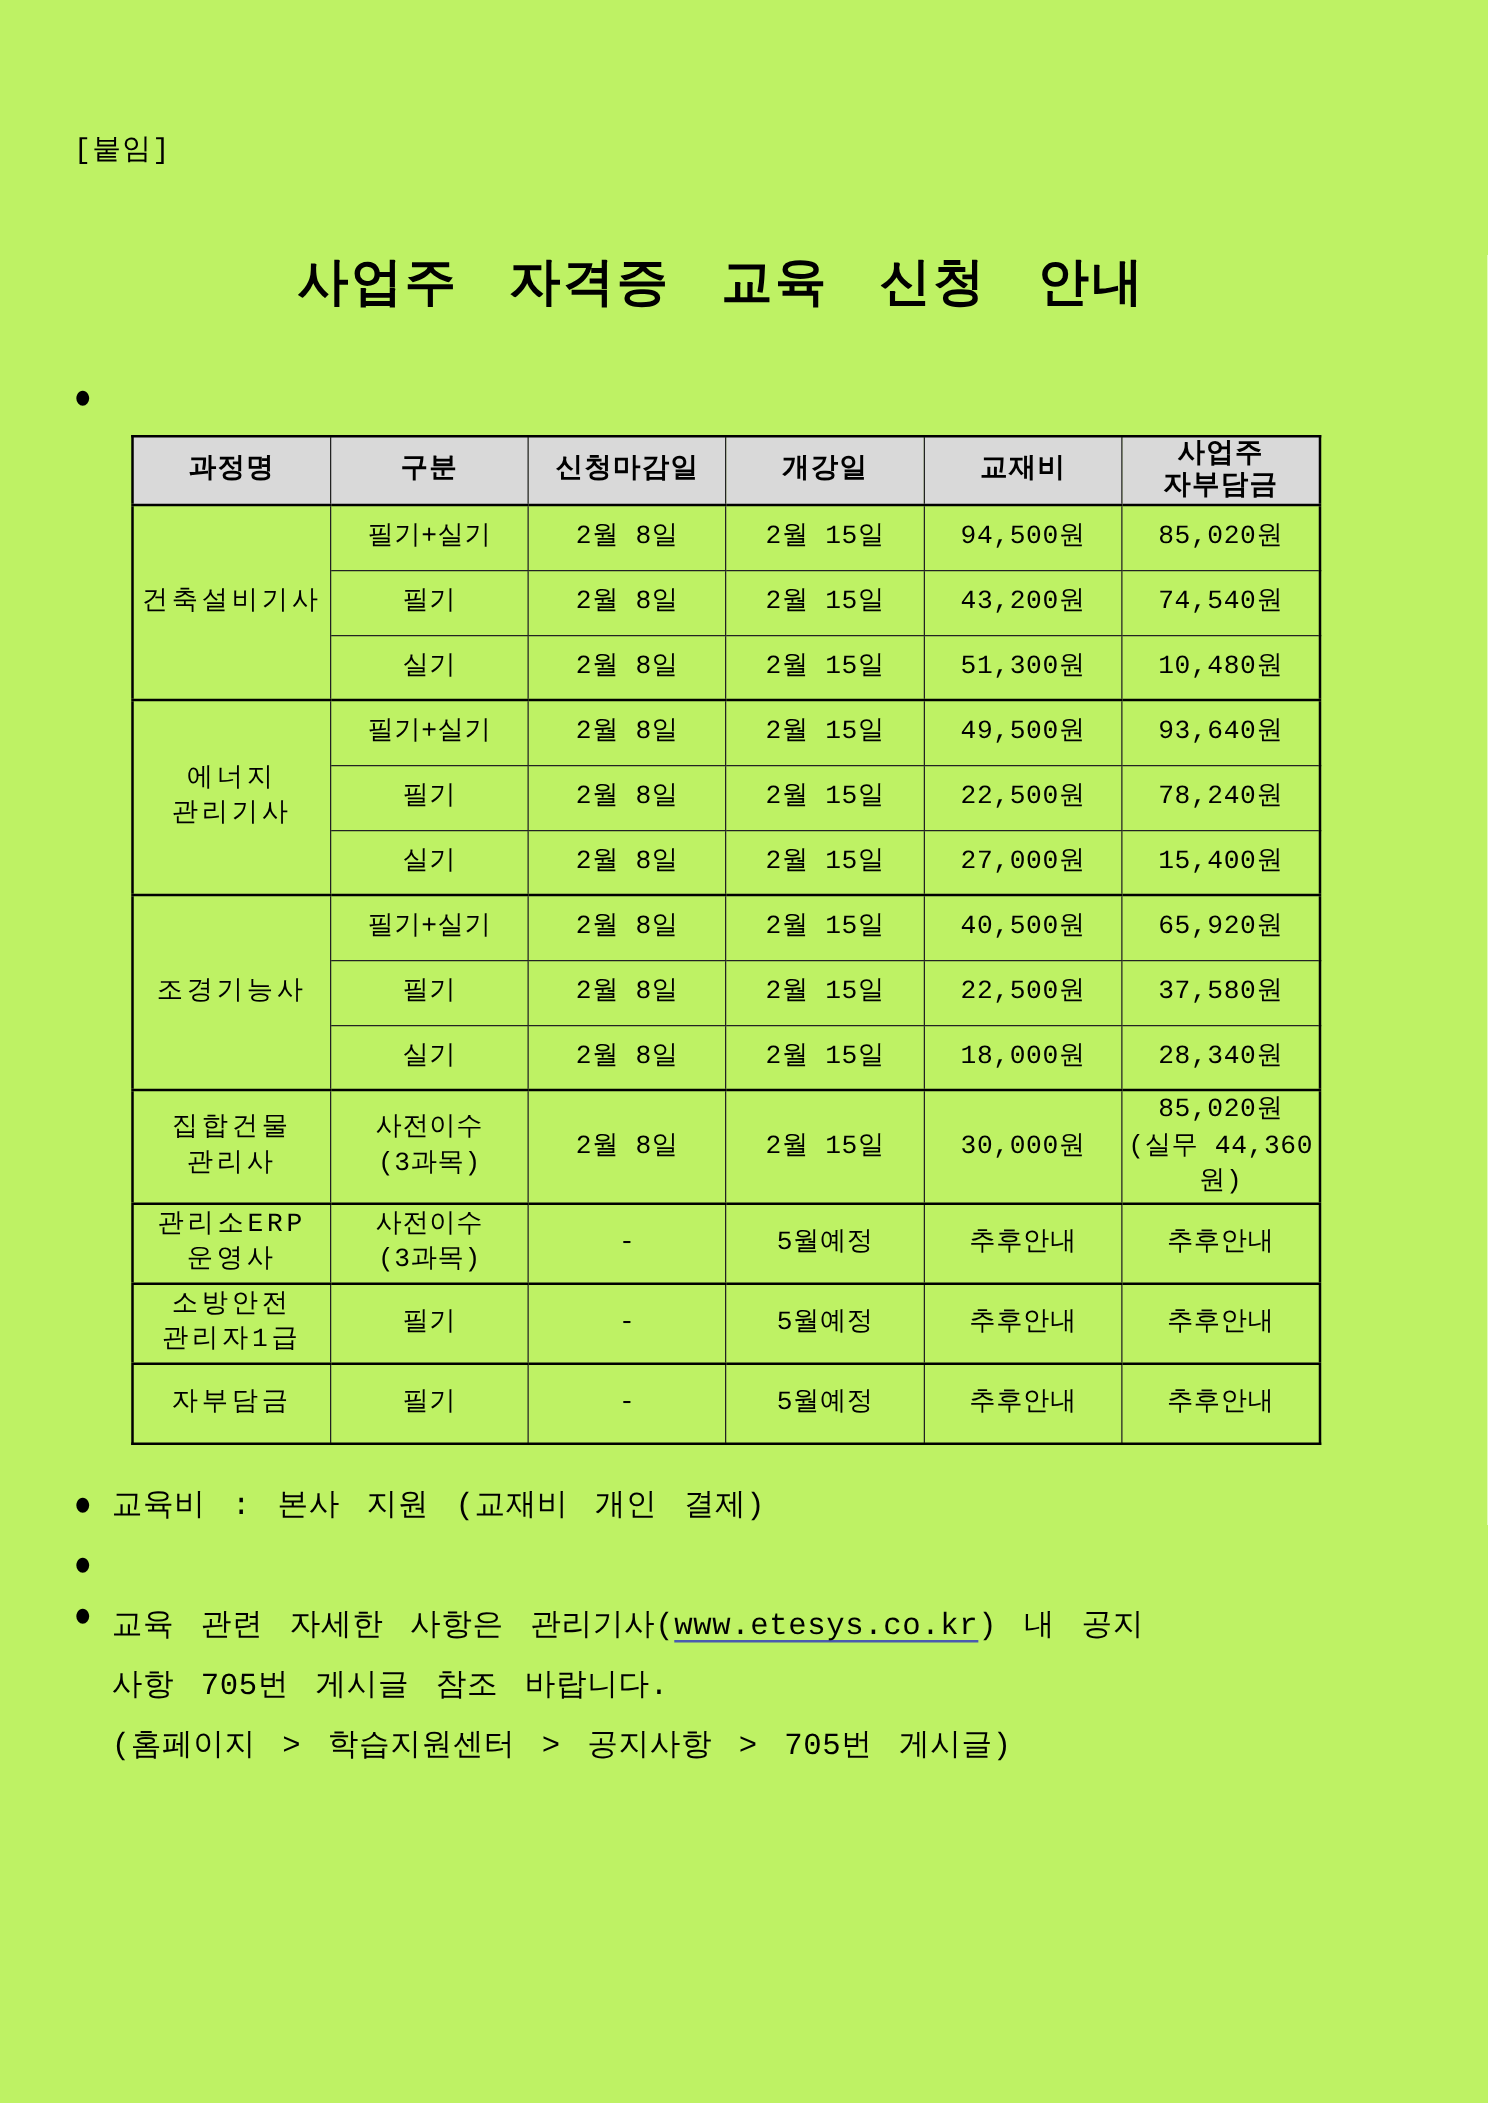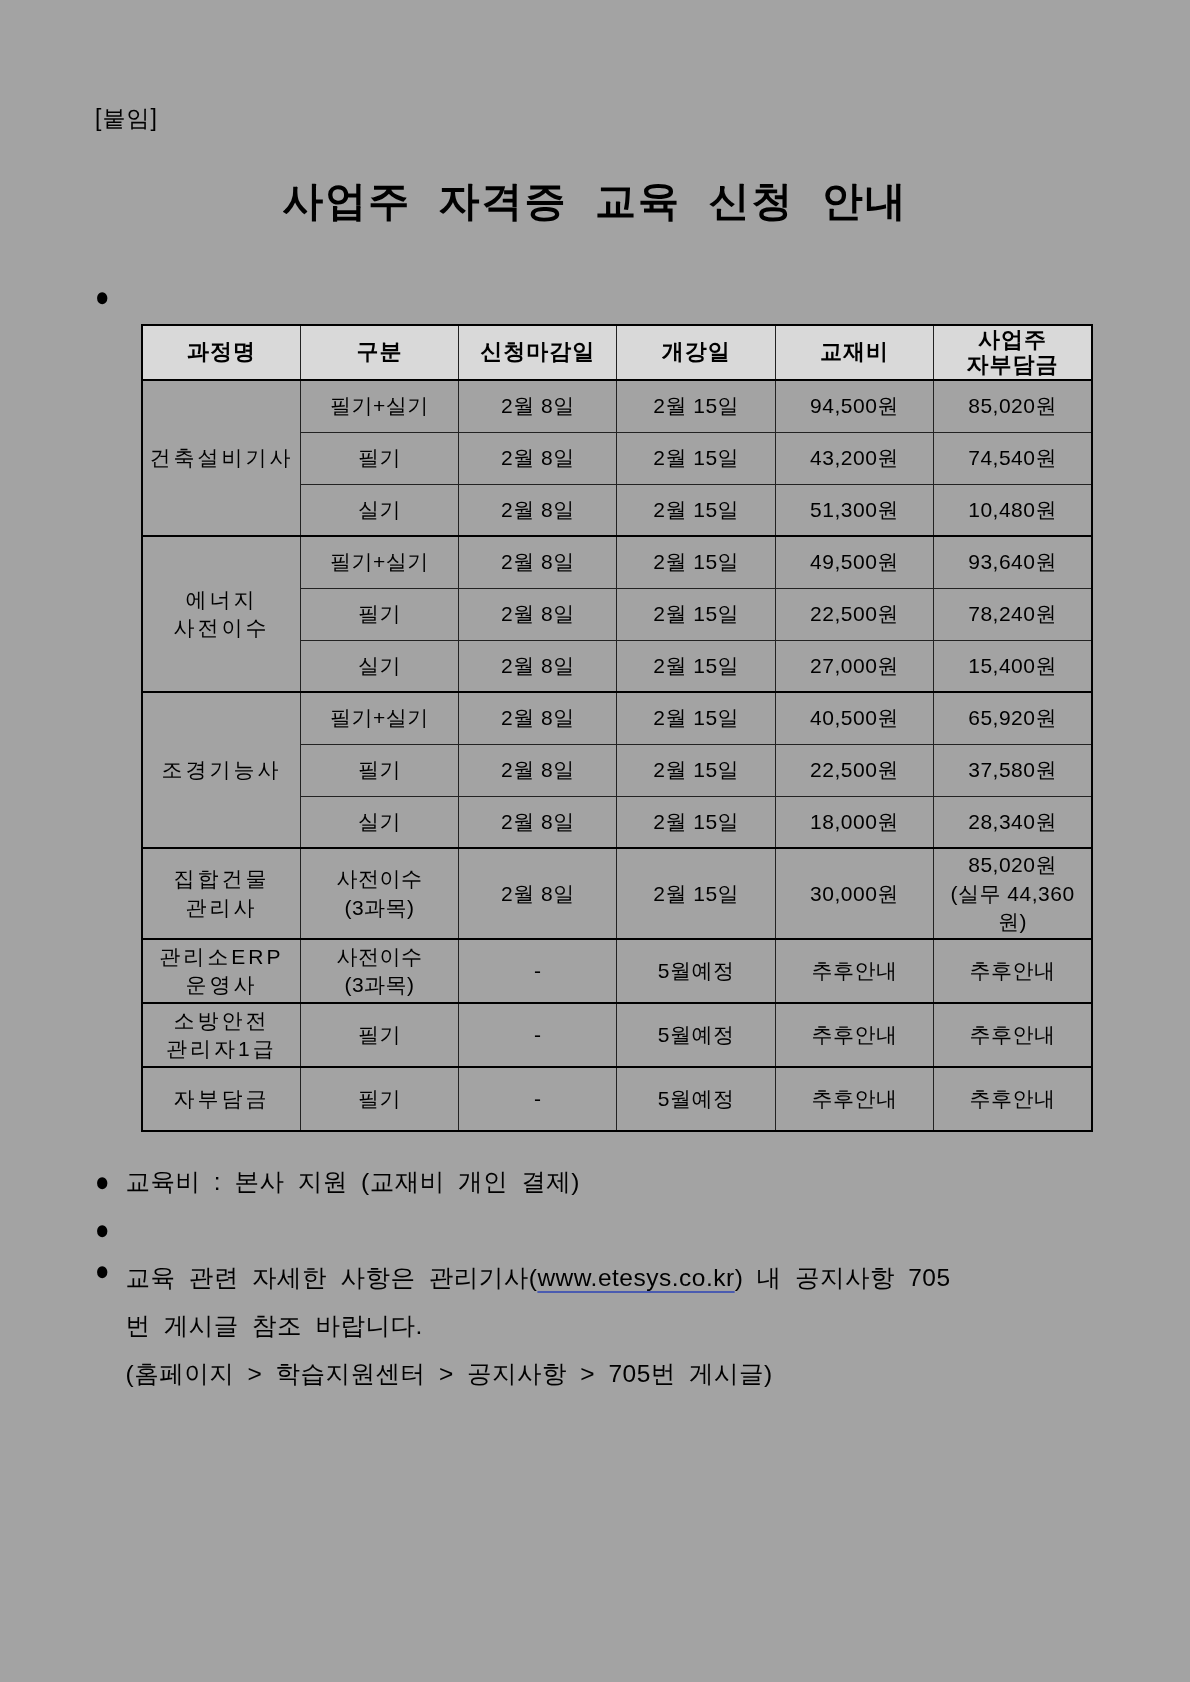--- a/index.html
+++ b/index.html
@@ -2,29 +2,29 @@
 <html style="--header-bg: #d9d9d9; --link-underline: #4a5bb0; --ink: #000000;"><head>
 <meta charset="utf-8">
 <style>
   :root { --header-bg: #d9d9d9; --ink: #000000; --link-underline: #4a5bb0; }
   * { margin: 0; padding: 0; box-sizing: border-box; }
   html, body { background: #ffffff; }
   .page {
     position: relative;
     width: 1190px;
     height: 1682px;
-    background: #a3a3a3;
+    background: #bef264;
     color: var(--ink);
-    font-family: Liberation Sans, sans-serif;
-    padding: 103px 95px 0 95px;
+    font-family: Liberation Mono, monospace;
+    padding: 103px 95px 0 59px;
     overflow: hidden;
   }
   .attachment { font-size: 23px; letter-spacing: 1px; }
   .title {
-    margin-top: 40px;
+    margin-top: 64px;
     text-align: center;
     font-size: 41px;
     font-weight: bold;
     letter-spacing: 2px;
     word-spacing: 14px;
     white-space: nowrap;
   }
   .section-heading {
     margin-top: 56px;
     display: flex;
@@ -118,21 +118,21 @@
         </tr>
         <tr>
           <td>실기</td>
           <td>2월 8일</td>
           <td>2월 15일</td>
           <td>51,300원</td>
           <td>10,480원</td>
         </tr>
         <tr class="group-first">
           <td class="course-cell" rowspan="3">에너지
-사전이수</td>
+관리기사</td>
           <td>필기+실기</td>
           <td>2월 8일</td>
           <td>2월 15일</td>
           <td>49,500원</td>
           <td>93,640원</td>
         </tr>
         <tr>
           <td>필기</td>
           <td>2월 8일</td>
           <td>2월 15일</td>

